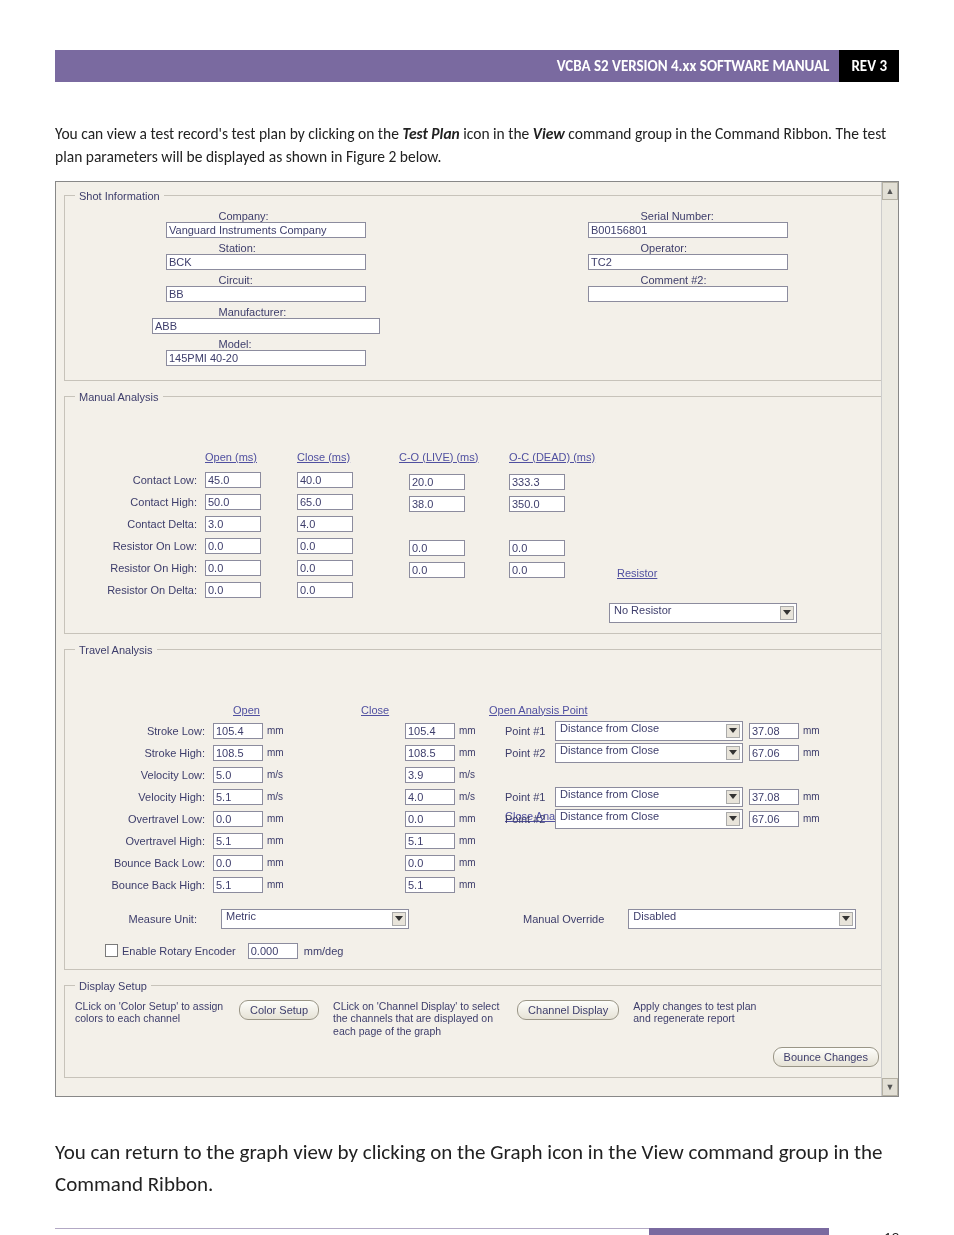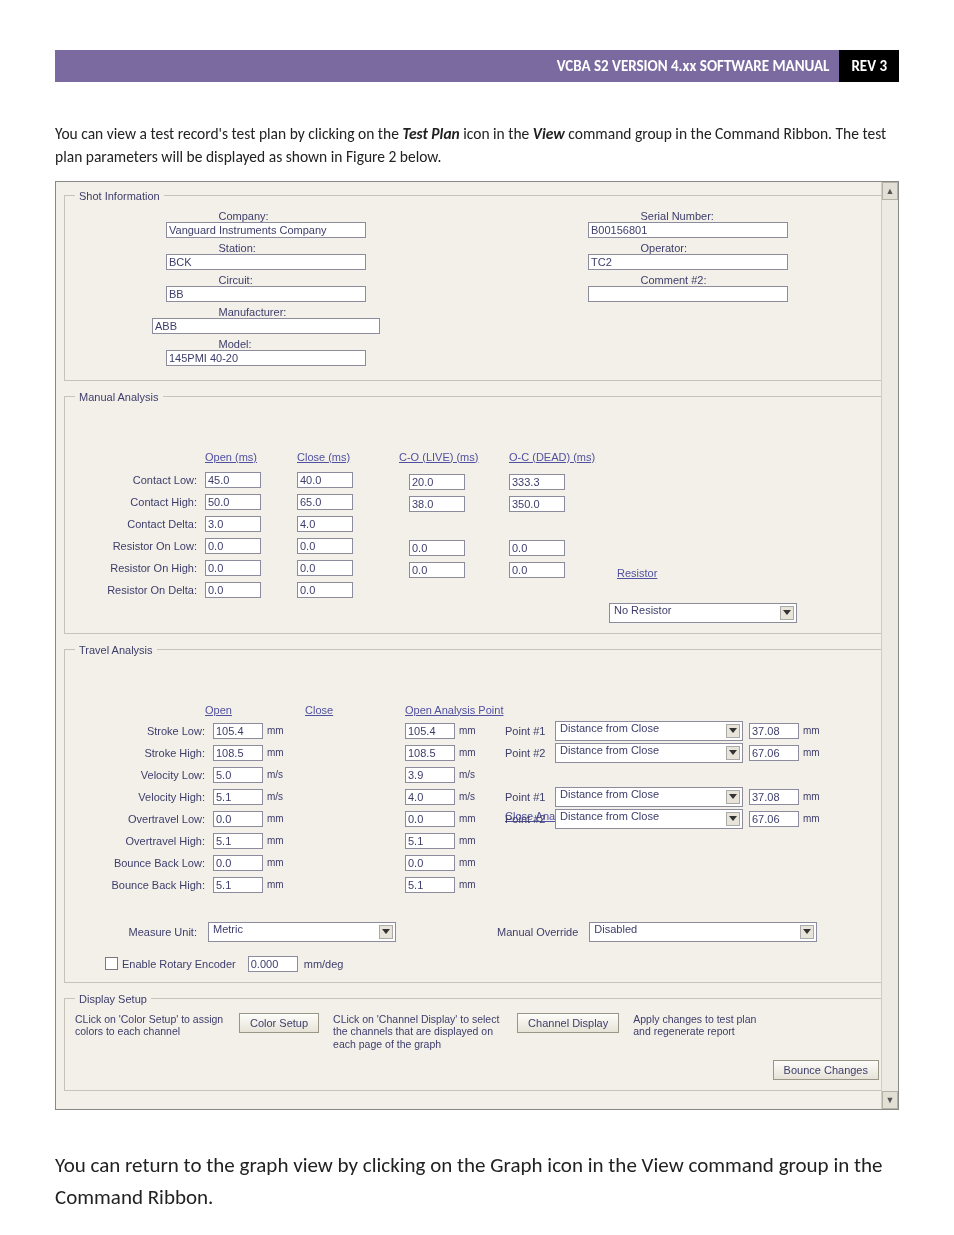--- a/index.html
+++ b/index.html
@@ -128,21 +128,21 @@
     z-index: 2;
   }
 
   .travel-row { display: flex; align-items: center; height: 22px; }
   .travel-lbl { width: 130px; text-align: right; padding-right: 8px; }
   .unit { width: 28px; font-size: 10px; padding-left: 4px; }
 
   .btn {
     background: linear-gradient(#fdfdfa, #e6e2d6);
     border: 1px solid #9a9687;
-    border-radius: 0;
+    border-radius: 9px;
     padding: 3px 10px;
     font-size: 11px;
     color: #3d3d6b;
     cursor: pointer;
     white-space: nowrap;
   }
 
   .small-note { font-size: 10.5px; color: #3d3d6b; max-width: 150px; line-height: 1.2; }
 
   .cbox {
@@ -342,21 +342,21 @@
           <div class="dropdown" style="width:150px;">
               <span>No Resistor</span>
               <span class="caret"></span>
             </div>
         </div>
       </div>
     </fieldset>
 
     <fieldset class="group">
       <legend>Travel Analysis</legend>
-      <div style="display:flex; margin-bottom:4px;">
+      <div style="display:flex; margin-bottom:4px;gap:28px;">
         <div style="width:130px"></div>
         <div style="width:100px"><span class="colh">Open</span></div>
         <div style="width:100px"><span class="colh">Close</span></div>
         <div style="flex:1;"><span class="colh">Open Analysis Point</span></div>
       </div>
       <div style="display:flex;">
         <div style="width:330px;">
           <div class="travel-row">
               <span class="travel-lbl">Stroke Low:</span>
               <input class="inp" style="width: 50px;" value="105.4">
@@ -466,21 +466,21 @@
               <div class="dropdown" style="width:150px">
                 <span>Distance from Close</span>
                 <span class="caret"></span>
               </div>
               <input class="inp" style="width: 50px; margin-left: 6px;" value="67.06">
               <span class="unit">mm</span>
             </div>
         </div>
       </div>
 
-      <div style="display:flex; align-items:center; margin-top:26px; gap:11px;">
+      <div style="display:flex; align-items:center; margin-top:13px; gap:24px;">
         <span style="width:122px; text-align:right;">Measure Unit:</span>
         <div class="dropdown" style="width:150px">
             <span>Metric</span>
             <span class="caret"></span>
           </div>
         <span style="margin-left:90px;">Manual Override</span>
         <div class="dropdown" style="width:190px">
             <span>Disabled</span>
             <span class="caret"></span>
           </div>

